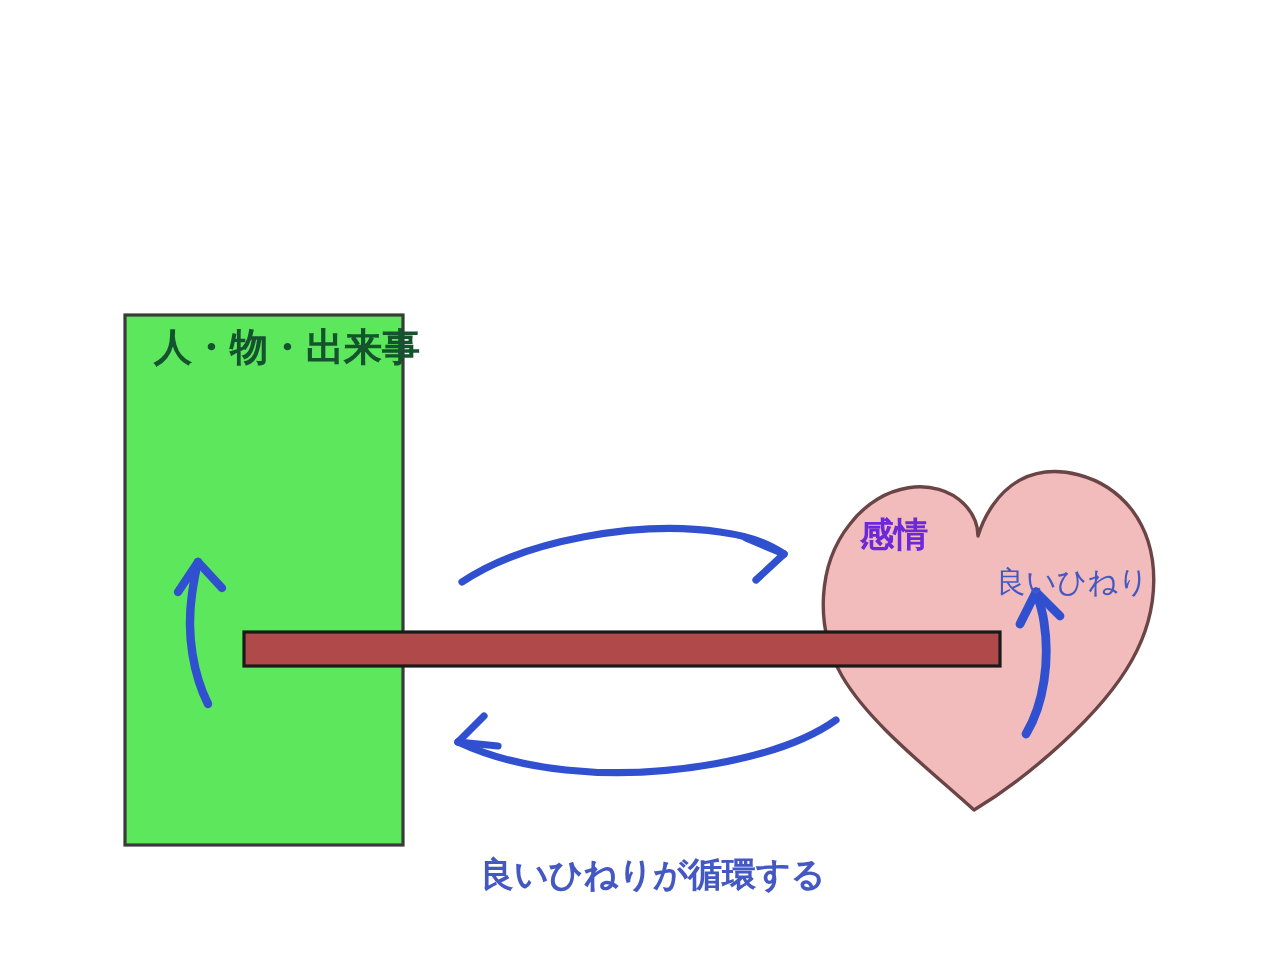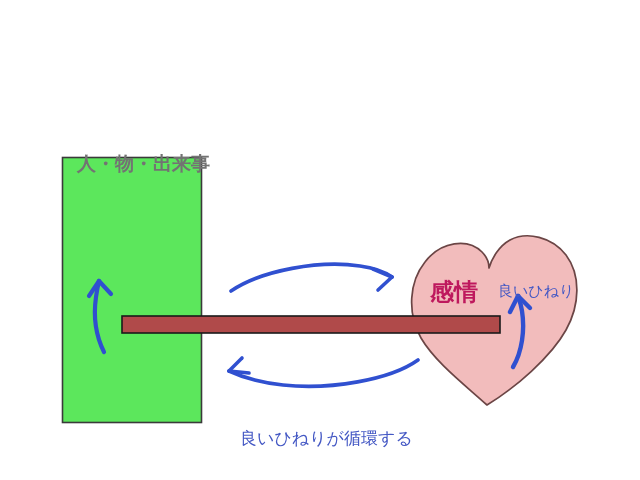--- a/index.html
+++ b/index.html
@@ -24,47 +24,46 @@
     top: 0;
     left: 0;
   }
   .lbl {
     position: absolute;
     white-space: nowrap;
     line-height: 1;
   }
   #label-green-box {
     left: 77px;
-    top: 154px;
+    top: 165px;
     font-size: 19px;
     font-weight: bold;
-    color: #737373;
+    color: #14532d;
     letter-spacing: 0px;
   }
   #label-heart {
     left: 430px;
     top: 260px;
-    font-size: 24px;
+    font-size: 17px;
     font-weight: bold;
-    color: #be185d;
-    margin-top: 20px;
+    color: #6d28d9;
   }
   #label-heart-twist {
     left: 498px;
     top: 272px;
     font-size: 15px;
     font-weight: normal;
     color: #4458c4;
     margin-top: 12px;
   }
   #label-caption {
     left: 240px;
     top: 430px;
     font-size: 17px;
-    font-weight: normal;
+    font-weight: bold;
     color: #4458c4;
   }
 </style>
 </head>
 <body>
 
 <div id="canvas">
 
   <svg width="640" height="480" viewBox="0 0 640 480">
 

